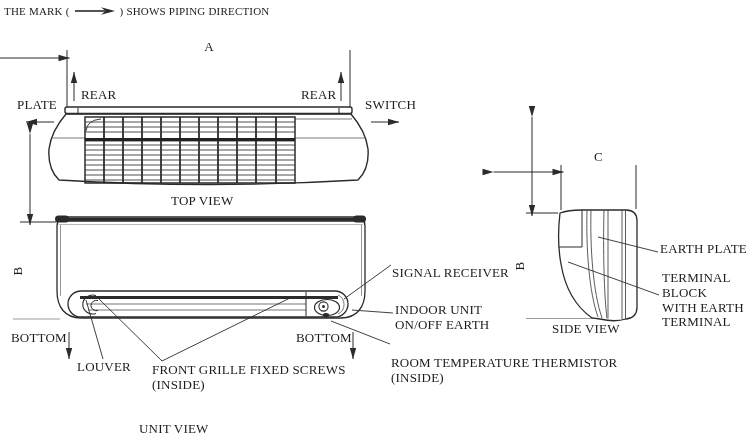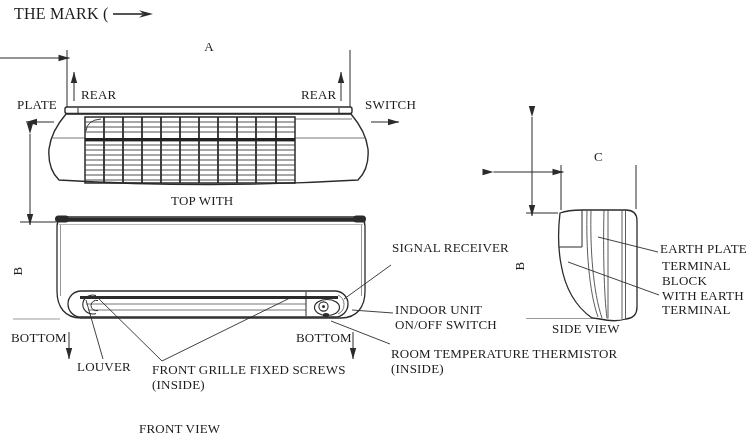--- a/index.html
+++ b/index.html
@@ -8,22 +8,22 @@
     overflow:hidden;font-family:"Liberation Serif",serif;color:#1c1c1c;
   }
   .lbl{
     position:absolute;font-size:13px;line-height:1.1;white-space:nowrap;
     color:#1c1c1c;letter-spacing:.2px;
   }
   .multi{white-space:pre-line;line-height:1.14;}
   .rot{transform:rotate(-90deg);transform-origin:center center;}
   .center{text-align:center;}
   .header{
-    position:absolute;left:14px;top:5px;display:flex;align-items:center;gap:4px;
-    font-size:16px;letter-spacing:.2px;
+    position:absolute;left:4px;top:5px;display:flex;align-items:center;gap:4px;
+    font-size:11px;letter-spacing:.2px;
   }
   svg.art{position:absolute;left:0;top:0;}
 </style>
 </head>
 <body>
 
 <div class="canvas">
 
   <svg class="art" width="746" height="441" viewBox="0 0 746 441">
     <defs>
@@ -177,44 +177,45 @@
       </g>
     </g>
   </svg>
 
   <div class="header">
     <span>THE MARK (</span>
     <svg width="42" height="12" viewBox="0 0 42 12">
       <line x1="1" y1="6" x2="31" y2="6" stroke="#2b2b2b" stroke-width="1.6"></line>
       <path d="M41,6 L27,2.2 L31.5,6 L27,9.8 Z" fill="#2b2b2b"></path>
     </svg>
+    <span>) SHOWS PIPING DIRECTION</span>
   </div>
 
   <div class="lbl center" style="left:66px;top:40px;width:286px">A</div>
   <div class="lbl" style="left:81px;top:88px">REAR</div>
   <div class="lbl" style="left:301px;top:88px">REAR</div>
   <div class="lbl" style="left:17px;top:98px">PLATE</div>
   <div class="lbl" style="left:365px;top:98px">SWITCH</div>
-  <div class="lbl" style="left:171px;top:194px">TOP WITH</div>
+  <div class="lbl" style="left:171px;top:194px">TOP VIEW</div>
 
   <div class="lbl rot" style="left:14px;top:264px">B</div>
   <div class="lbl" style="left:11px;top:331px">BOTTOM</div>
   <div class="lbl" style="left:296px;top:331px">BOTTOM</div>
   <div class="lbl" style="left:77px;top:360px">LOUVER</div>
   <div class="lbl multi" style="left:152px;top:363px">FRONT GRILLE FIXED SCREWS
 (INSIDE)</div>
-  <div class="lbl" style="left:139px;top:422px">FRONT VIEW</div>
-  <div class="lbl" style="left:392px;top:241px">SIGNAL RECEIVER</div>
+  <div class="lbl" style="left:139px;top:422px">UNIT VIEW</div>
+  <div class="lbl" style="left:392px;top:266px">SIGNAL RECEIVER</div>
   <div class="lbl multi" style="left:395px;top:303px">INDOOR UNIT
-ON/OFF SWITCH</div>
-  <div class="lbl multi" style="left:391px;top:347px">ROOM TEMPERATURE THERMISTOR
+ON/OFF EARTH</div>
+  <div class="lbl multi" style="left:391px;top:356px">ROOM TEMPERATURE THERMISTOR
 (INSIDE)</div>
 
   <div class="lbl center" style="left:561px;top:150px;width:75px">C</div>
   <div class="lbl rot" style="left:516px;top:259px">B</div>
   <div class="lbl" style="left:552px;top:322px">SIDE VIEW</div>
   <div class="lbl" style="left:660px;top:242px">EARTH PLATE</div>
-  <div class="lbl multi" style="left:662px;top:259px">TERMINAL
+  <div class="lbl multi" style="left:662px;top:271px">TERMINAL
 BLOCK
 WITH EARTH
 TERMINAL</div>
 
 </div>
 
 </body></html>

